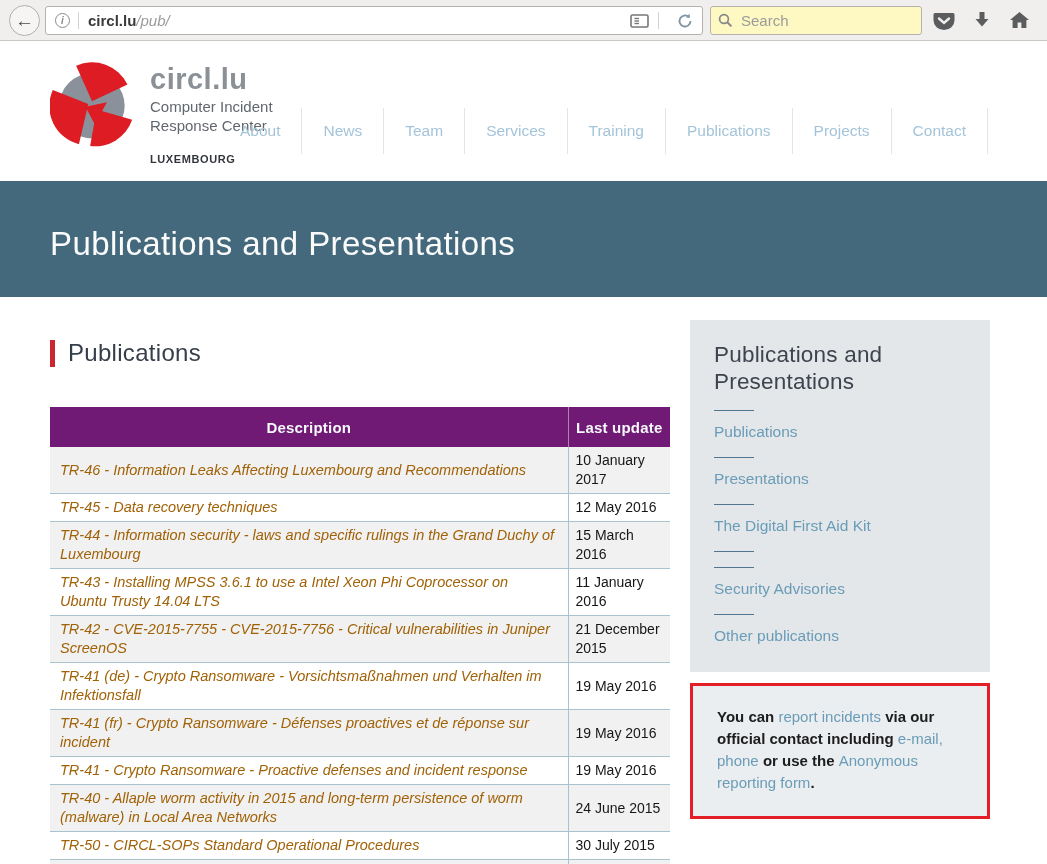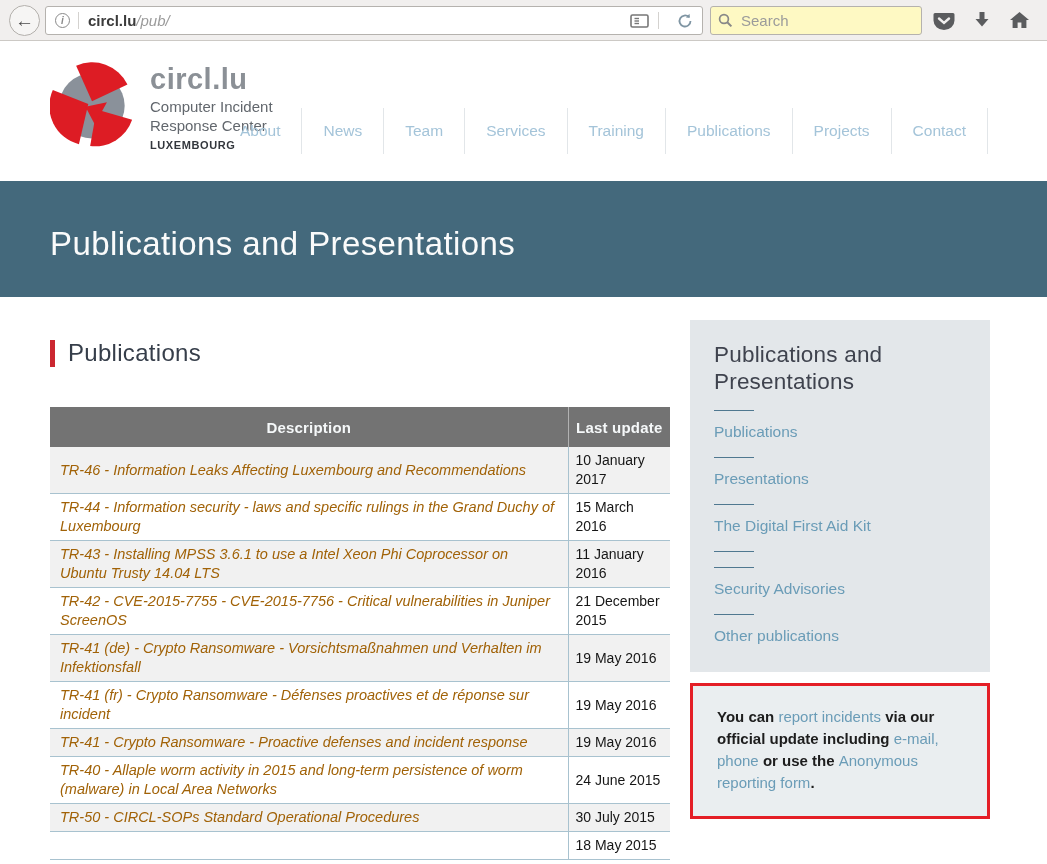--- a/index.html
+++ b/index.html
@@ -33,21 +33,21 @@
   .searchbar input::placeholder { color:#9b9b9b; }
   .search-ic { position:absolute; left:8px; top:7px; }
   .chrome-right-ic { position:absolute; top:9px; }
 
   
   .site-header { position:absolute; left:0; top:41px; width:1047px; height:140px; background:#fff; }
   .logo { position:absolute; left:50px; top:19px; width:84px; height:88px; }
   .logo-text { position:absolute; left:150px; top:24px; }
   .logo-title { font-size:29px; font-weight:bold; color:#8b9096; letter-spacing:0.5px; line-height:1; }
   .logo-sub { font-size:15px; color:#62676d; margin-top:4px; line-height:1.25; }
-  .logo-country { font-size:11px; font-weight:bold; color:#33373d; letter-spacing:0.6px; margin-top:3px; }
+  .logo-country { font-size:11px; font-weight:bold; color:#33373d; letter-spacing:0.6px; margin-top:17px; }
   nav.main-nav { position:absolute; right:59px; top:67px; }
   nav.main-nav ul { list-style:none; display:flex; }
   nav.main-nav li { height:46px; line-height:46px; padding:0 21px;
                     border-right:1px solid #e2e6e9; font-size:15.5px; color:#a4c4d9;
                     white-space:nowrap; cursor:pointer; }
 
   
   .hero { position:absolute; left:0; top:181px; width:1047px; height:116px;
           background:#44697c; display:flex; align-items:center; }
   .hero h1 { padding-left:50px; padding-top:10px; font-size:33px; font-weight:300;
@@ -55,21 +55,21 @@
 
   
   .section-head { position:absolute; left:50px; top:339px; display:flex; align-items:center; }
   .red-bar { width:5px; height:27px; background:#cb2730; margin-right:13px; }
   .section-title { font-size:24px; color:#363e4a; letter-spacing:0.3px; }
 
   table.pubs { position:absolute; left:50px; top:407px; width:620px;
                border-collapse:collapse; table-layout:fixed; }
   table.pubs col.c-desc { width:518px; }
   table.pubs col.c-date { width:102px; }
-  table.pubs thead th { background:#737373; color:#f5f8f9; font-size:15px; font-weight:600;
+  table.pubs thead th { background:#701a75; color:#f5f8f9; font-size:15px; font-weight:600;
                         height:40px; text-align:center; letter-spacing:0.2px; }
   table.pubs thead th + th { border-left:1px solid rgba(255,255,255,0.45); }
   table.pubs tbody tr { border-bottom:1px solid #a8c2cf; }
   table.pubs tbody tr:nth-child(odd) { background:#f1f1f1; }
   table.pubs td { font-size:14.5px; line-height:19px; vertical-align:middle; }
   table.pubs td.desc { padding:4px 10px; color:#a16207;font-style:italic; }
   table.pubs td.date { padding:4px 4px 4px 7px; color:#161616; font-size:14px;
                        border-left:1px solid #a8c2cf; }
   .desc-link { cursor:pointer; }
 
@@ -194,20 +194,24 @@
         <th>Description</th>
         <th>Last update</th>
       </tr>
     </thead>
     <tbody>
         <tr>
           <td class="desc"><span class="desc-link">TR-46 - Information Leaks Affecting Luxembourg and Recommendations</span></td>
           <td class="date">10 January 2017</td>
         </tr>
         <tr>
+          <td class="desc"><span class="desc-link">TR-45 - Data recovery techniques</span></td>
+          <td class="date">12 May 2016</td>
+        </tr>
+        <tr>
           <td class="desc"><span class="desc-link">TR-44 - Information security - laws and specific rulings in the Grand Duchy of Luxembourg</span></td>
           <td class="date">15 March 2016</td>
         </tr>
         <tr>
           <td class="desc"><span class="desc-link">TR-43 - Installing MPSS 3.6.1 to use a Intel Xeon Phi Coprocessor on Ubuntu Trusty 14.04 LTS</span></td>
           <td class="date">11 January 2016</td>
         </tr>
         <tr>
           <td class="desc"><span class="desc-link">TR-42 - CVE-2015-7755 - CVE-2015-7756 - Critical vulnerabilities in Juniper ScreenOS</span></td>
           <td class="date">21 December 2015</td>
@@ -264,19 +268,19 @@
           </li>
           <li>
             <div class="divider"></div>
             <div class="side-link">Other publications</div>
           </li>
         </ul>
     </div>
 
     <div class="notice-box">
       <div class="notice-text">
-        <span>You can </span><span class="nlink">report incidents</span><span> via our official update including </span><span class="nlink">e-mail, phone</span><span> or use the </span><span class="nlink">Anonymous reporting form</span><span>.</span>
+        <span>You can </span><span class="nlink">report incidents</span><span> via our official contact including </span><span class="nlink">e-mail, phone</span><span> or use the </span><span class="nlink">Anonymous reporting form</span><span>.</span>
       </div>
     </div>
 
   </aside>
 
 </div>
 
 </body></html>

